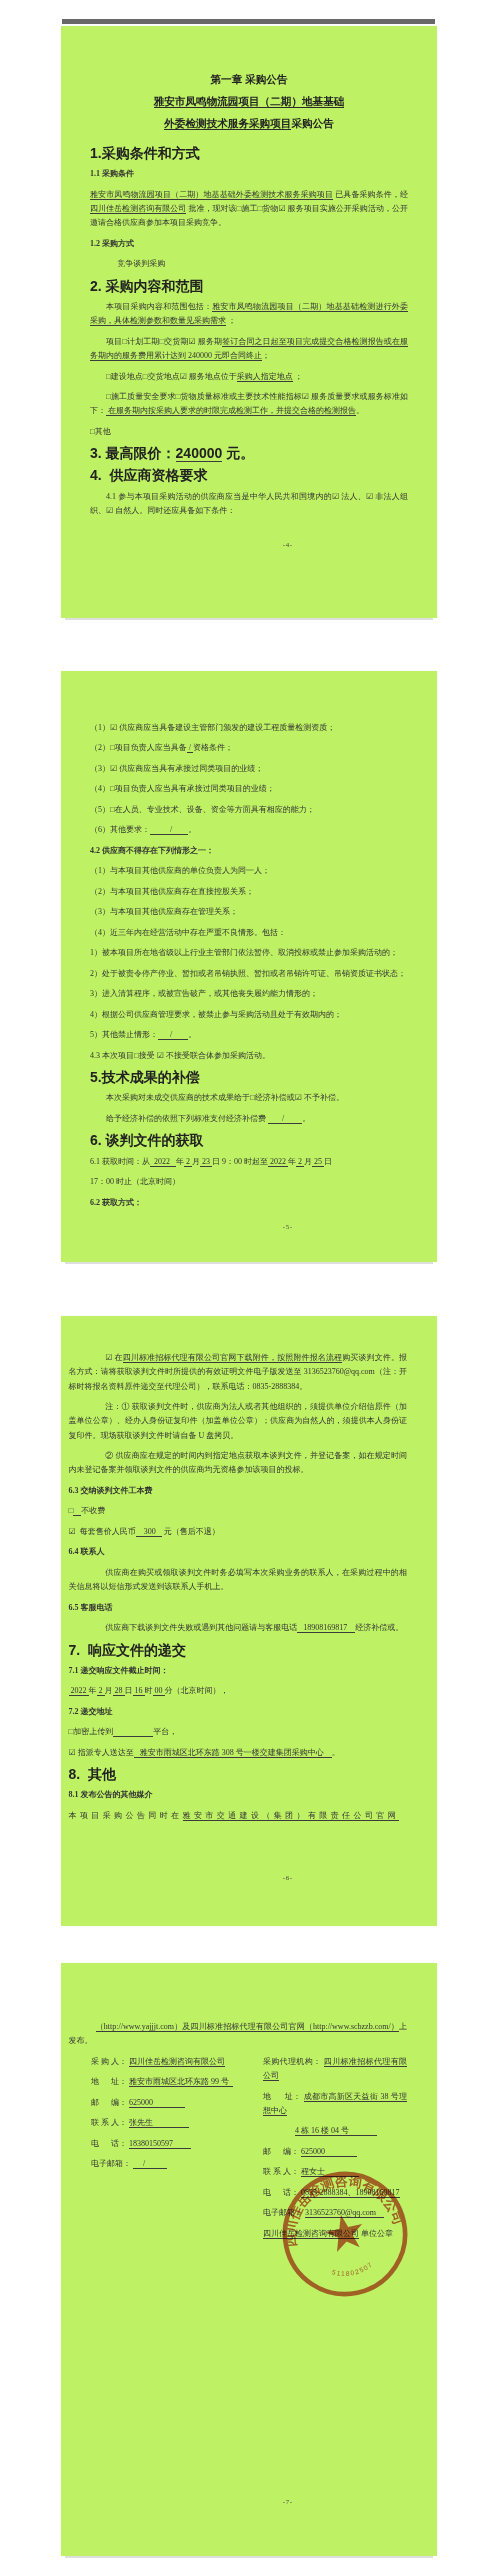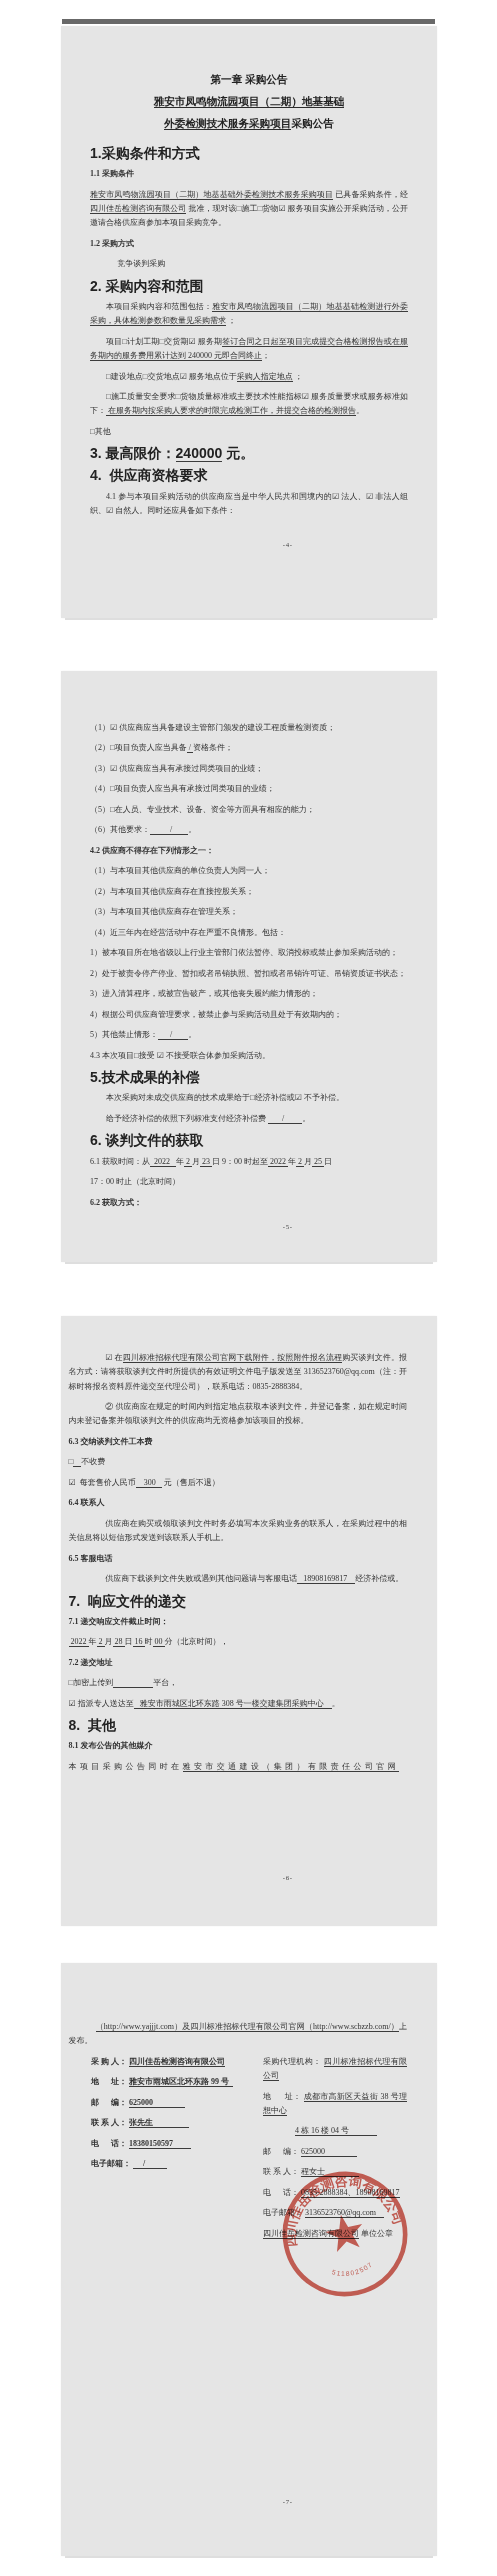--- a/index.html
+++ b/index.html
@@ -1,19 +1,19 @@
 <!DOCTYPE html>
 <html style="font-size:10px"><head>
 <meta charset="utf-8">
 <style>
   html,body{margin:0;padding:0;}
   body{width:498px;background:#ffffff;color:#2f2f2f;
        font-family:"Liberation Serif","DejaVu Serif",serif;}
   .doc{padding:26px 0 17.4px;}
-  .pg{position:relative;width:376px;margin:0 auto;background:#e5e5e5;
+  .pg{position:relative;width:376px;margin:0 auto;background:#bef264;
       box-shadow:0 0 1.9px rgba(0,0,0,0.05);}
   .pg1{height:592px;margin-bottom:53px;}
   .pg2{height:591px;margin-bottom:54px;}
   .pg3{height:610px;margin-bottom:37px;}
   .pg4{height:593px;}
   .content{padding:0 29px;font-size:8px;line-height:14.3px;text-align:justify;color:#333;}
   .pg1 .content{padding-top:45px;}
   .pg2 .content{padding-top:50px;}
   .pg3 .content{padding-top:35px;padding-left:7.5px;padding-right:30px;}
   .pg4 .content{padding-top:57px;padding-left:7.5px;padding-right:30px;}
@@ -34,21 +34,21 @@
   .m26{margin-left:16px;}
   .m36{margin-left:22.4px;}
   .out{margin-left:-25px;}
   .spread{letter-spacing:3.4px;}
   .pnum{position:absolute;left:59%;font-size:6.8px;color:#444;letter-spacing:0.6px;}
   .pg1 .pnum{bottom:70px;}
   .pg2 .pnum{bottom:32px;}
   .pg3 .pnum{bottom:45px;}
   .pg4 .pnum{bottom:51px;}
   .cwrap{display:flex;margin:6.2px 0 0 22.4px;}
-  .cl{width:172px;flex:none;font-weight:bold;}
+  .cl{width:172px;flex:none;}
   .cr{flex:1;}
   .crow{margin:0 0 5.6px;white-space:pre-wrap;}
   .seal{position:absolute;top:205px;left:218px;width:132px;height:132px;
         color:#cc4437;opacity:.82;transform:rotate(-12deg);pointer-events:none;
         mix-blend-mode:multiply;}
   .seal svg{width:100%;height:100%;}
   .edge-top{position:absolute;top:-6.8px;left:1.2px;right:2.5px;height:4.4px;
             background:#4e4e4e;filter:blur(0.4px);opacity:.85;}
   .edge-bot{position:absolute;bottom:-1.9px;left:3.7px;right:3.7px;height:1.9px;background:#dedede;}
 </style>
@@ -109,20 +109,21 @@
       <p class="out"><span>17：00 时止（北京时间）</span></p>
       <p class="sh m26"><span>6.2 获取方式：</span></p>
     </div>
     <div class="pnum">-5-</div>
     <div class="edge-bot"></div>
   </section>
 
   <section class="pg pg3">
     <div class="content">
       <p class="ti4"><span>☑ 在</span><span class="u">四川标准招标代理有限公司官网下载附件，按照附件报名流程</span><span>购买谈判文件。报名方式：请将获取谈判文件时所提供的有效证明文件电子版发送至 3136523760@qq.com（注：开标时将报名资料原件递交至代理公司），联系电话：0835-2888384。</span></p>
+      <p class="ti4"><span>注：① 获取谈判文件时，供应商为法人或者其他组织的，须提供单位介绍信原件（加盖单位公章）、经办人身份证复印件（加盖单位公章）；供应商为自然人的，须提供本人身份证复印件。现场获取谈判文件时请自备 U 盘拷贝。</span></p>
       <p class="ti4"><span>② 供应商应在规定的时间内到指定地点获取本谈判文件，并登记备案，如在规定时间内未登记备案并领取谈判文件的供应商均无资格参加该项目的投标。</span></p>
       <p class="sh m36"><span>6.3 交纳谈判文件工本费</span></p>
       <p class="m36"><span>□</span><span class="u">    </span><span>不收费</span></p>
       <p class="m36"><span>☑  每套售价人民币</span><span class="u">    300   </span><span> 元（售后不退）</span></p>
       <p class="sh m36"><span>6.4 联系人</span></p>
       <p class="ti4"><span>供应商在购买或领取谈判文件时务必填写本次采购业务的联系人，在采购过程中的相关信息将以短信形式发送到该联系人手机上。</span></p>
       <p class="sh m36"><span>6.5 客服电话</span></p>
       <p class="ti4"><span>供应商下载谈判文件失败或遇到其他问题请与客服电话</span><span class="u">   18908169817    </span><span>经济补偿或。</span></p>
       <p class="h m16"><span>7.  响应文件的递交</span></p>
       <p class="sh m36"><span>7.1 递交响应文件截止时间：</span></p>

